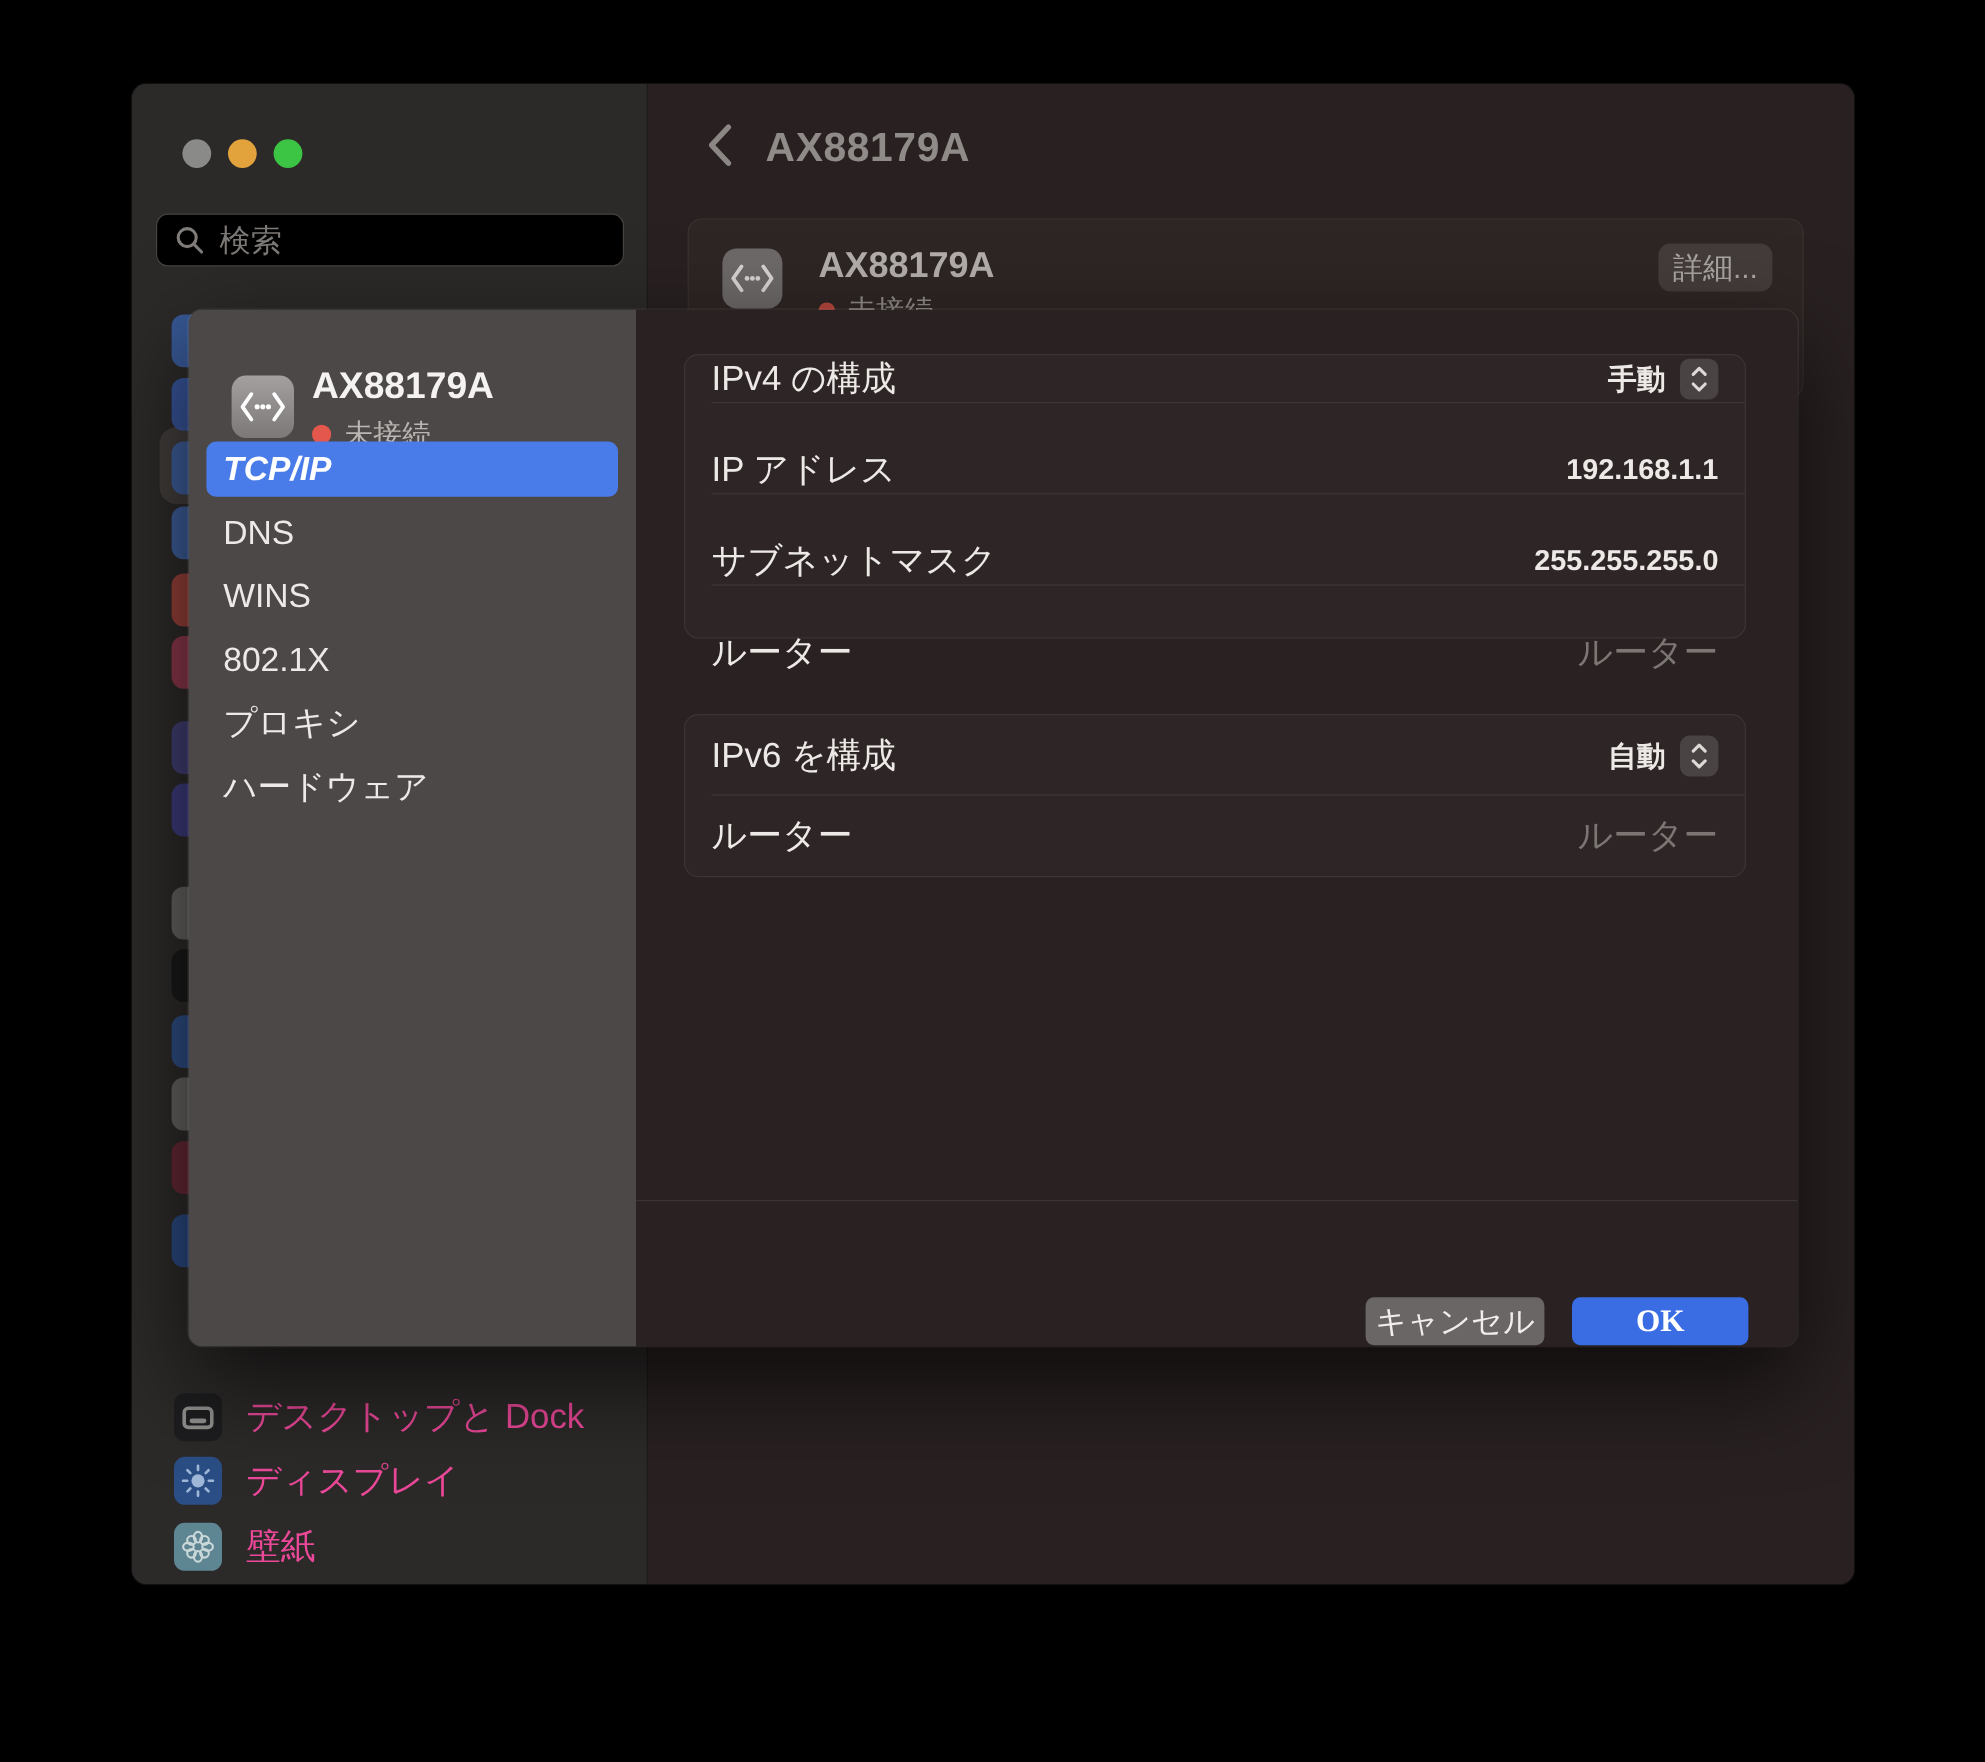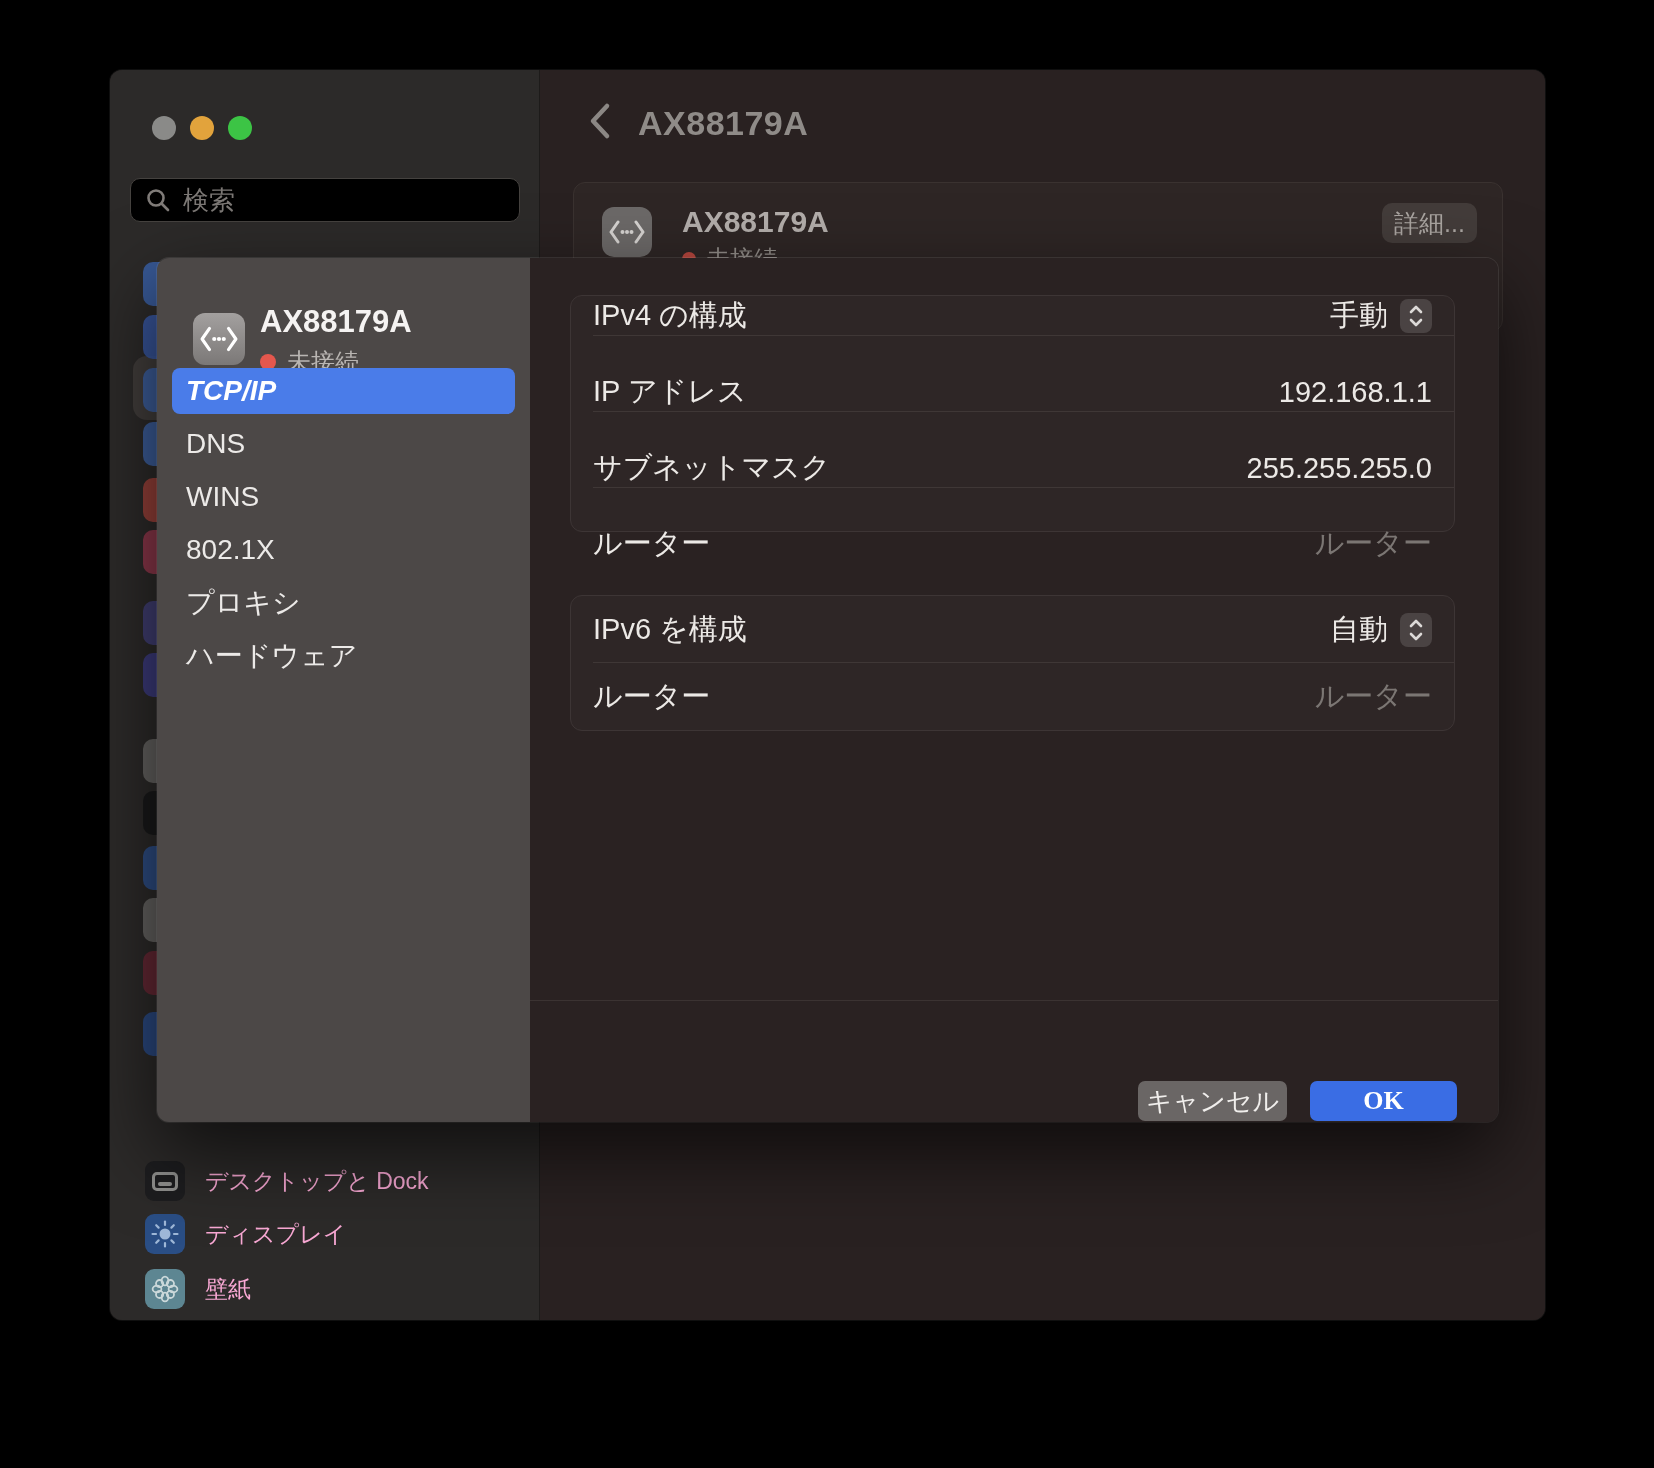--- a/index.html
+++ b/index.html
@@ -27,21 +27,21 @@
   .search-field svg { flex:0 0 auto; }
   .search-ph { color:#7c7875; font-size:26px; }
 
   .app-chip { position:absolute; left:33px; width:44px; height:44px; border-radius:10px;
     opacity:.85; }
   .net-highlight { position:absolute; left:23px; top:286px; width:64px; height:64px;
     border-radius:14px; background:#413d3b; }
 
   .side-row { position:absolute; left:0; width:430px; height:46px; display:flex;
     align-items:center; gap:20px; padding-left:35px; }
-  .side-row .label { color:#f9a8d4; font-size:23px; }
+  .side-row .label { color:#ec4899; font-size:29px; }
   .mini-icon { width:40px; height:40px; border-radius:9px; flex:0 0 auto;
     display:flex; align-items:center; justify-content:center; }
   .icon-dock { background:#1d1d1f; }
   .icon-dock .frame { width:26px; height:19px; border:3px solid #8f8f8d; border-radius:5px;
     position:relative; }
   .icon-dock .bar { position:absolute; left:3px; bottom:2px; width:14px; height:4px;
     background:#8f8f8d; border-radius:2px; }
   .icon-display { background:#2a4e85; }
   .icon-wall { background:#5d8692; }
 
@@ -94,21 +94,21 @@
   .group { position:absolute; left:40px; width:885px; background:#2e2626;
     border:1px solid #3d3535; border-radius:12px; display:flex; flex-direction:column; }
   .group-ipv4 { top:37px; height:237px;gap:36px; }
   .group-ipv6 { top:337px; height:136px; }
   .form-row { flex:1; display:flex; align-items:center; justify-content:space-between;
     padding:0 22px 0 22px; position:relative; }
   .form-row:not(:last-child)::after { content:""; position:absolute; left:22px; right:0;
     bottom:0; height:1px; background:#3f3736; }
   .form-row .lbl { color:#ece9e6; font-size:29px; }
   .row-right { display:flex; align-items:center; gap:12px; }
-  .form-row .val { color:#ece9e6; font-size:29px; }
+  .form-row .val { color:#ece9e6; font-size:24px;font-weight:bold; }
   .form-row .ph { color:#7b7673; font-size:29px; }
   .stepper { width:32px; height:34px; border-radius:8px; background:#4a4343;
     display:flex; align-items:center; justify-content:center; }
 
   .dlg-footer-divider { position:absolute; left:0; top:742px; width:100%; height:1px;
     background:#3b3332; }
   .btn { position:absolute; top:785px; height:40px; border-radius:7px; border:none;
     display:flex; align-items:center; justify-content:center; font-size:26px;
     font-family:Liberation Serif, serif;margin-top:38px; }
   .btn-cancel { left:608px; width:149px; background:#6a6665; color:#f0eeec; }

